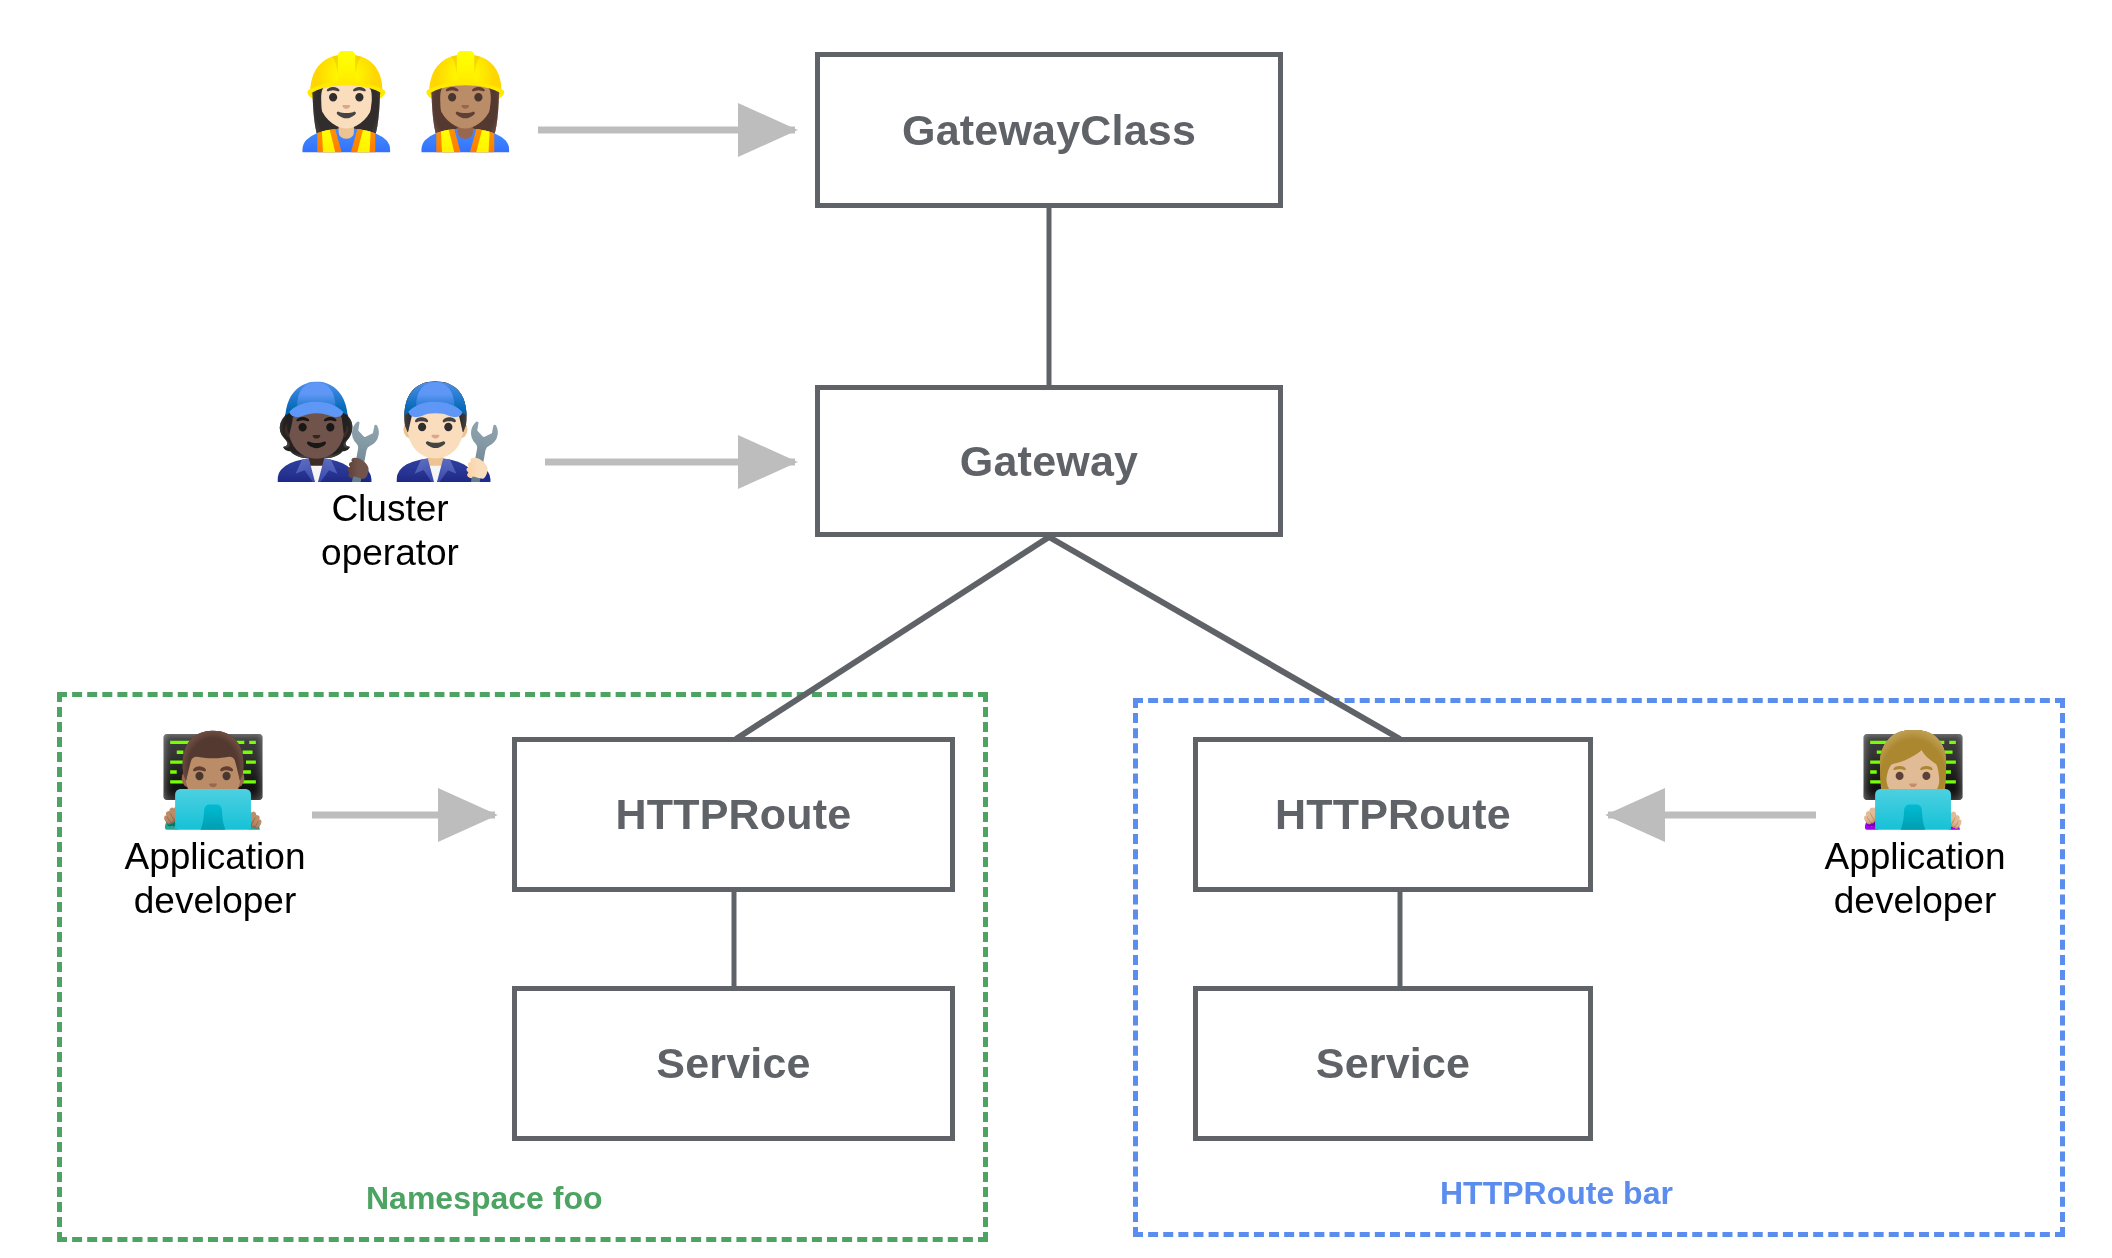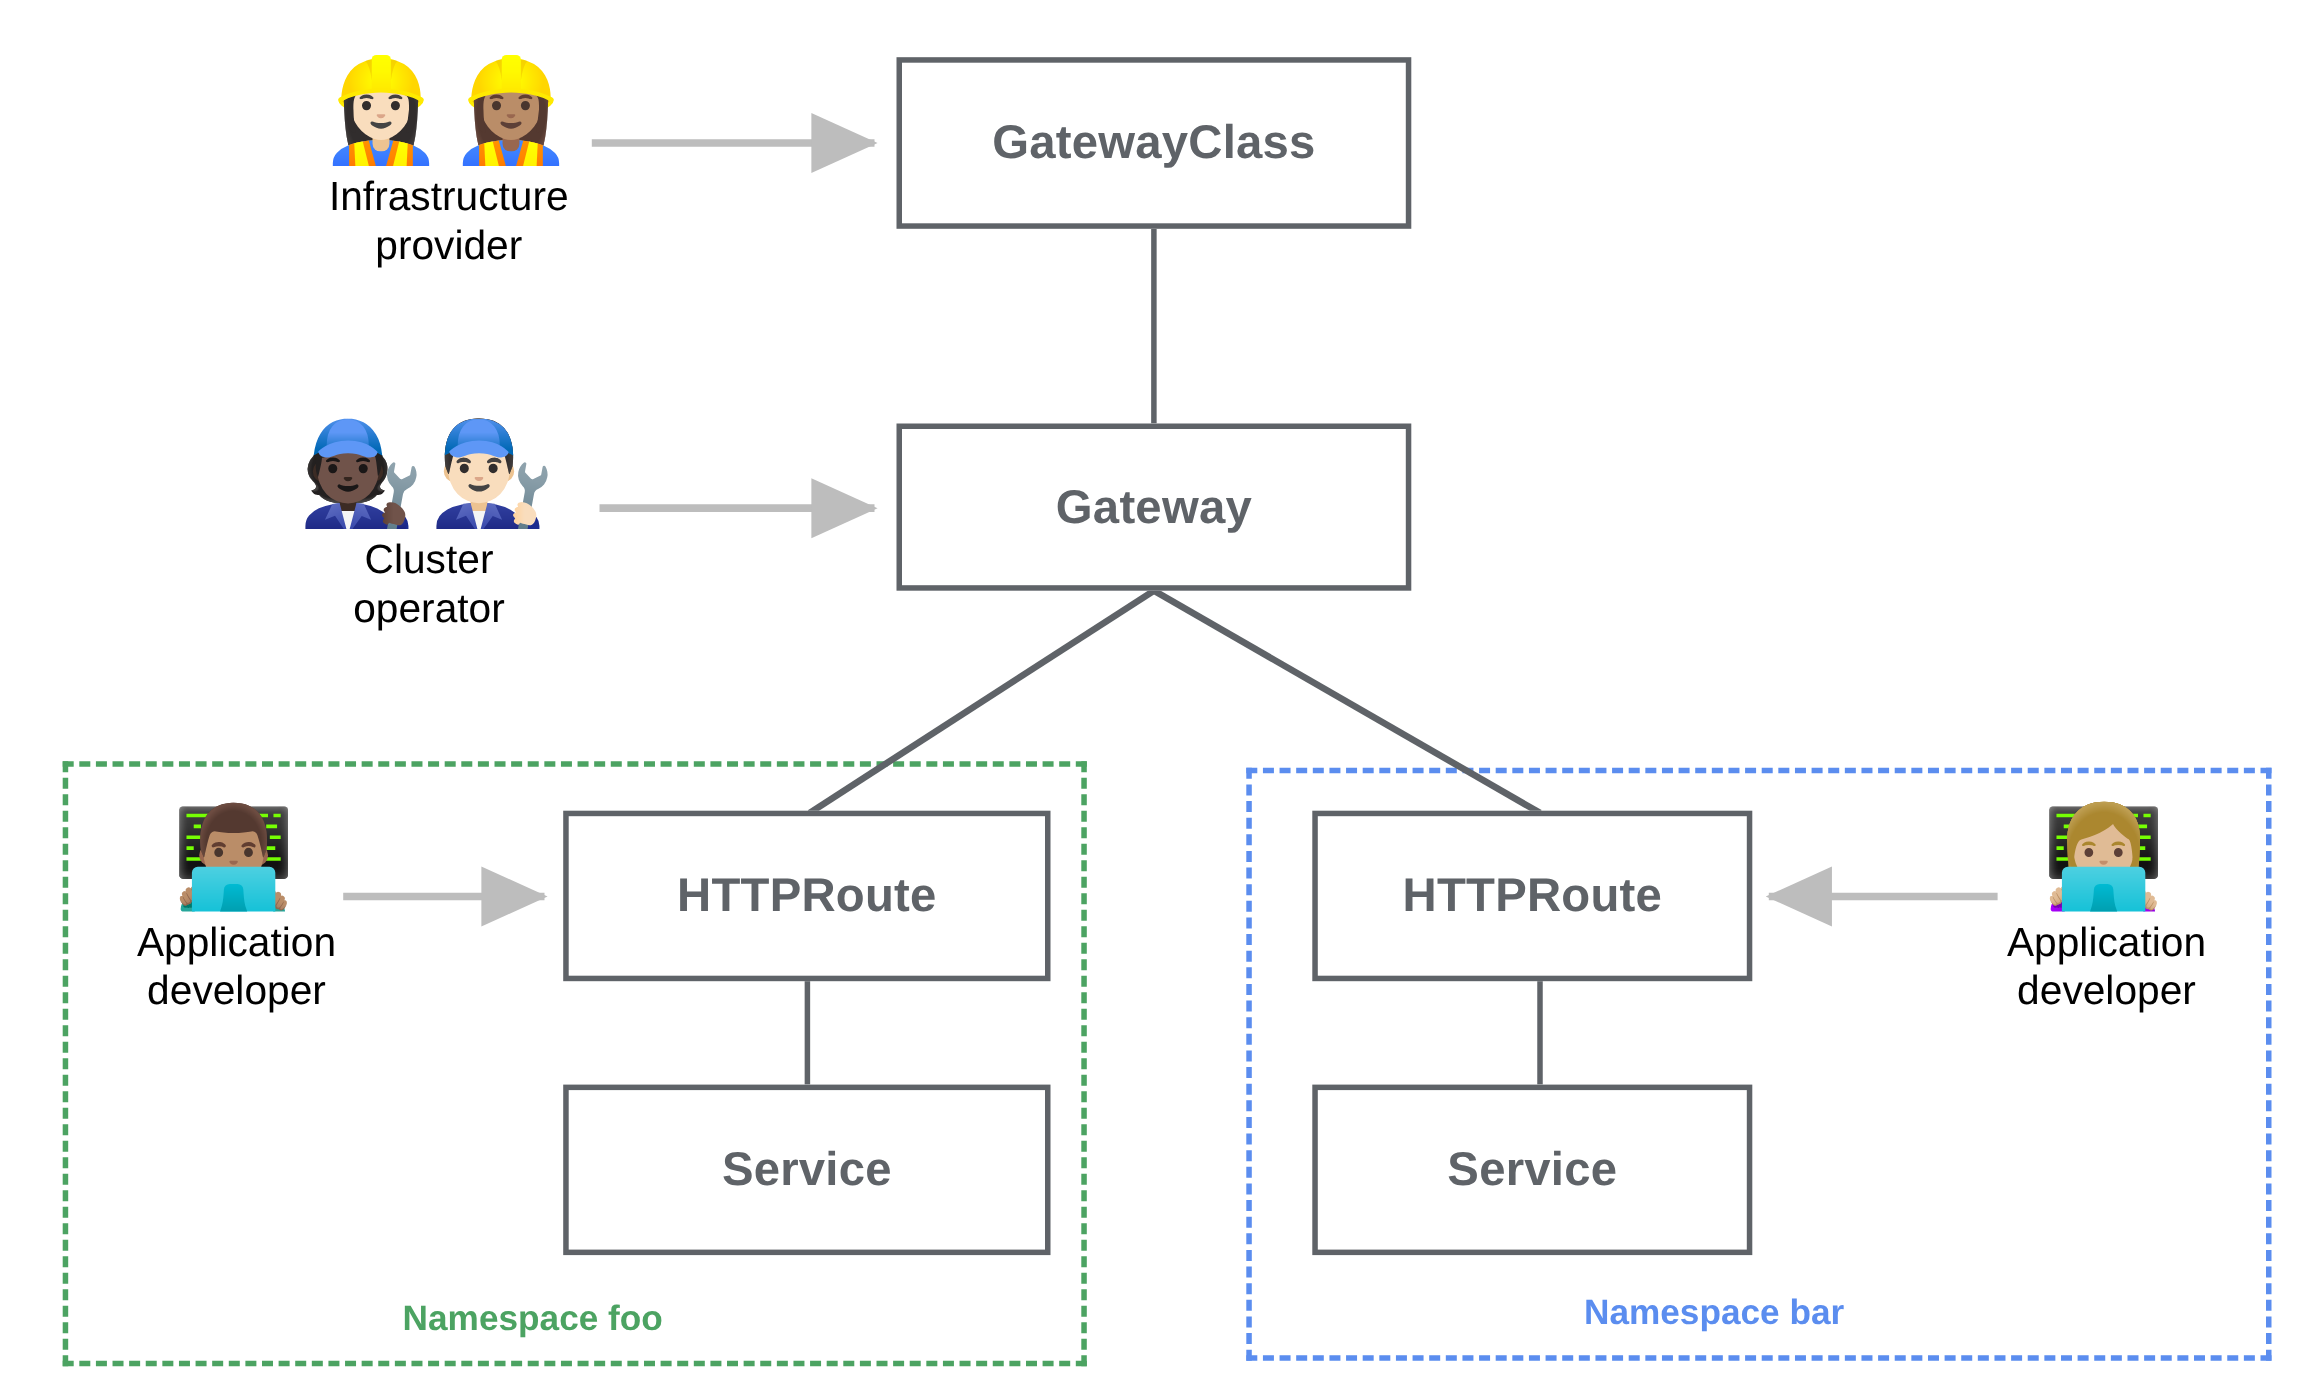--- a/index.html
+++ b/index.html
@@ -139,26 +139,24 @@
 
   <div class="res-box" style="left:1193px; top:737px; width:400px; height:155px;">
     <span class="res-label">HTTPRoute</span>
   </div>
 
   <div class="res-box" style="left:1193px; top:986px; width:400px; height:155px;">
     <span class="res-label">Service</span>
   </div>
 
   <div class="ns-label" style="left:366px; top:1182px; color:#4ca362;">Namespace foo</div>
-  <div class="ns-label" style="left:1440px; top:1177px; color:#5b8def;">Namespace bar</div>
+  <div class="ns-label" style="left:1440px; top:1177px; color:#5b8def;">HTTPRoute bar</div>
 
   <div class="persona" style="left:258px; top:55px; width:300px;">
     <div class="persona-emoji">👷🏻‍♀️👷🏽‍♀️</div>
-    <div class="persona-name">Infrastructure
-provider</div>
   </div>
 
   <div class="persona" style="left:240px; top:385px; width:300px;">
     <div class="persona-emoji">🧑🏿‍🔧👨🏻‍🔧</div>
     <div class="persona-name">Cluster
 operator</div>
   </div>
 
   <div class="persona" style="left:70px; top:735px; width:290px;">
     <div class="persona-emoji small">👨🏽‍💻</div>

